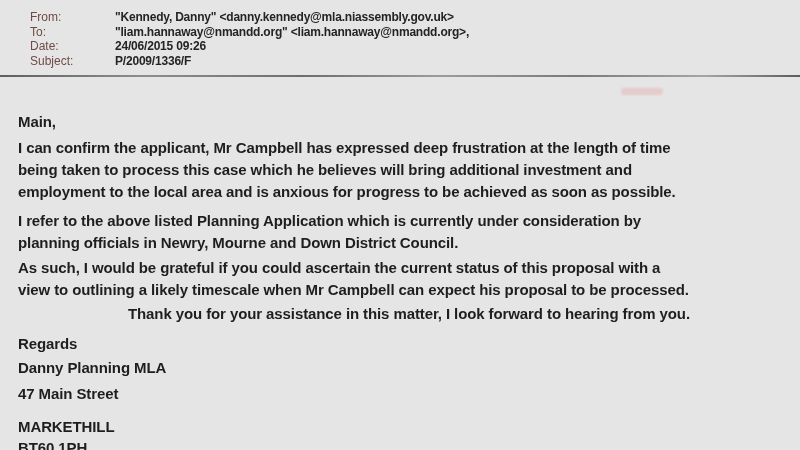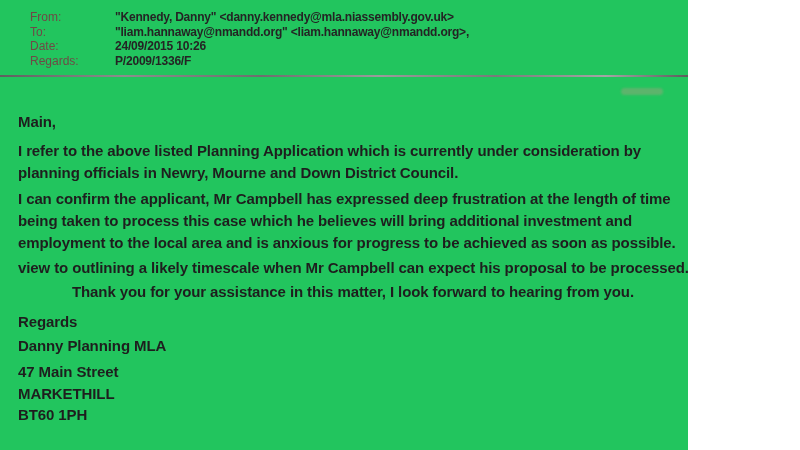--- a/index.html
+++ b/index.html
@@ -2,23 +2,23 @@
 <html><head>
 <meta charset="utf-8">
 <style>
   html, body {
     margin: 0;
     padding: 0;
     background: #ffffff;
   }
   .page {
     position: relative;
-    width: 688px;
+    width: 800px;
     height: 450px;
-    background: #22c55e;
+    background: #e5e5e5;
     overflow: hidden;
     font-family: "Liberation Sans", sans-serif;
     filter: blur(0.2px);
   }
   
   .email-header {
     padding: 10px 0 0 30px;
     font-size: 12px;
     line-height: 14.5px;
   }
@@ -82,55 +82,56 @@
     <div class="hrow">
       <span class="hlabel">From:</span>
       <span class="hvalue">"Kennedy, Danny" &lt;danny.kennedy@mla.niassembly.gov.uk&gt;</span>
     </div>
     <div class="hrow">
       <span class="hlabel">To:</span>
       <span class="hvalue">"liam.hannaway@nmandd.org" &lt;liam.hannaway@nmandd.org&gt;,</span>
     </div>
     <div class="hrow">
       <span class="hlabel">Date:</span>
-      <span class="hvalue">24/09/2015 10:26</span>
+      <span class="hvalue">24/06/2015 09:26</span>
     </div>
     <div class="hrow">
-      <span class="hlabel">Regards:</span>
+      <span class="hlabel">Subject:</span>
       <span class="hvalue">P/2009/1336/F</span>
     </div>
   </div>
 
   <div class="divider"></div>
   <div class="scan-smudge"></div>
 
   <div class="email-body">
     <p class="greeting">Main,</p>
 
-    <p class="para para-1">
-      <span class="line">I refer to the above listed Planning Application which is currently under consideration by</span>
-      <span class="line">planning officials in Newry, Mourne and Down District Council.</span>
-    </p>
-
     <p class="para para-2">
       <span class="line">I can confirm the applicant, Mr Campbell has expressed deep frustration at the length of time</span>
       <span class="line">being taken to process this case which he believes will bring additional investment and</span>
       <span class="line">employment to the local area and is anxious for progress to be achieved as soon as possible.</span>
     </p>
 
+    <p class="para para-1">
+      <span class="line">I refer to the above listed Planning Application which is currently under consideration by</span>
+      <span class="line">planning officials in Newry, Mourne and Down District Council.</span>
+    </p>
+
     <p class="para para-3">
+      <span class="line">As such, I would be grateful if you could ascertain the current status of this proposal with a</span>
       <span class="line">view to outlining a likely timescale when Mr Campbell can expect his proposal to be processed.</span>
     </p>
 
     <p class="para para-4">
       <span class="line">Thank you for your assistance in this matter, I look forward to hearing from you.</span>
     </p>
 
     <p class="para closing">Regards</p>
 
     <p class="para sig-name">Danny Planning MLA</p>
 
     <p class="para sig-addr">47 Main Street</p>
-    <p class="para sig-addr" style="margin-top:1px">MARKETHILL</p>
+    <p class="para sig-addr" style="margin-top:12px">MARKETHILL</p>
     <p class="para sig-addr" style="margin-top:0">BT60 1PH</p>
   </div>
 
 </div>
 
 </body></html>

